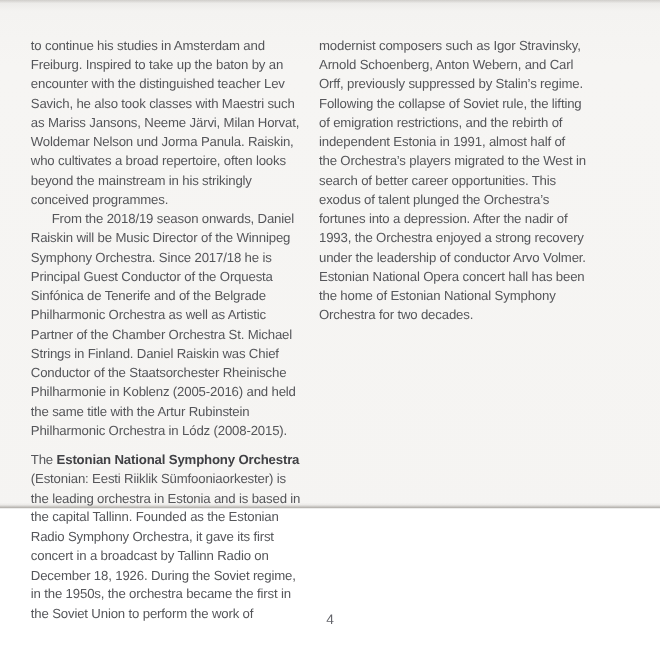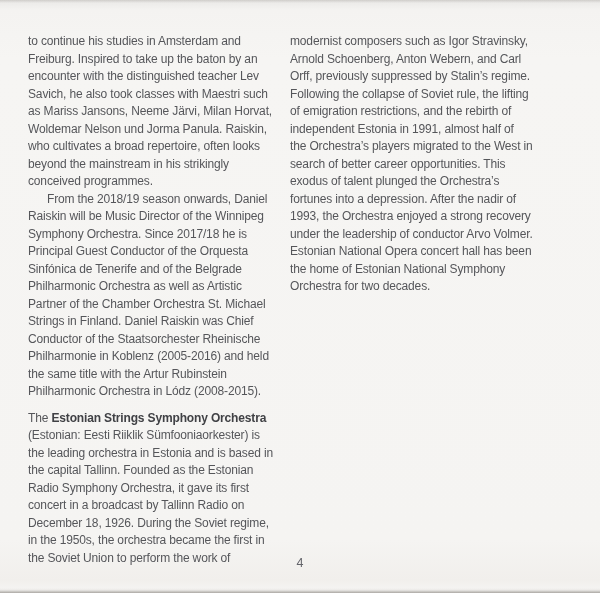--- a/index.html
+++ b/index.html
@@ -8,21 +8,21 @@
   }
   body {
     width: 600px;
     height: 593px;
     font-family: "Liberation Sans", "DejaVu Sans", sans-serif;
     overflow: hidden;
   }
   .page {
     position: relative;
     width: 600px;
-    height: 593px;
+    height: 462px;
     background: linear-gradient(to bottom,
       #e9e8e6 0px,
       #f4f3f1 10px,
       #f6f5f3 60px,
       #f5f4f2 540px,
       #f1efec 580px,
       #f5f4f2 589px,
       #f5f4f2 593px);
   }
   .edge-top {
@@ -86,21 +86,21 @@
 Symphony Orchestra. Since 2017/18 he is
 Principal Guest Conductor of the Orquesta
 Sinfónica de Tenerife and of the Belgrade
 Philharmonic Orchestra as well as Artistic
 Partner of the Chamber Orchestra St. Michael
 Strings in Finland. Daniel Raiskin was Chief
 Conductor of the Staatsorchester Rheinische
 Philharmonie in Koblenz (2005-2016) and held
 the same title with the Artur Rubinstein
 Philharmonic Orchestra in Lódz (2008-2015).</p>
-    <p class="para gap-before"><span>The </span><b>Estonian Strings Symphony Orchestra</b><span>
+    <p class="para gap-before"><span>The </span><b>Estonian National Symphony Orchestra</b><span>
 (Estonian: Eesti Riiklik Sümfooniaorkester) is
 the leading orchestra in Estonia and is based in
 the capital Tallinn. Founded as the Estonian
 Radio Symphony Orchestra, it gave its first
 concert in a broadcast by Tallinn Radio on
 December 18, 1926. During the Soviet regime,
 in the 1950s, the orchestra became the first in
 the Soviet Union to perform the work of</span></p>
   </div>
 

